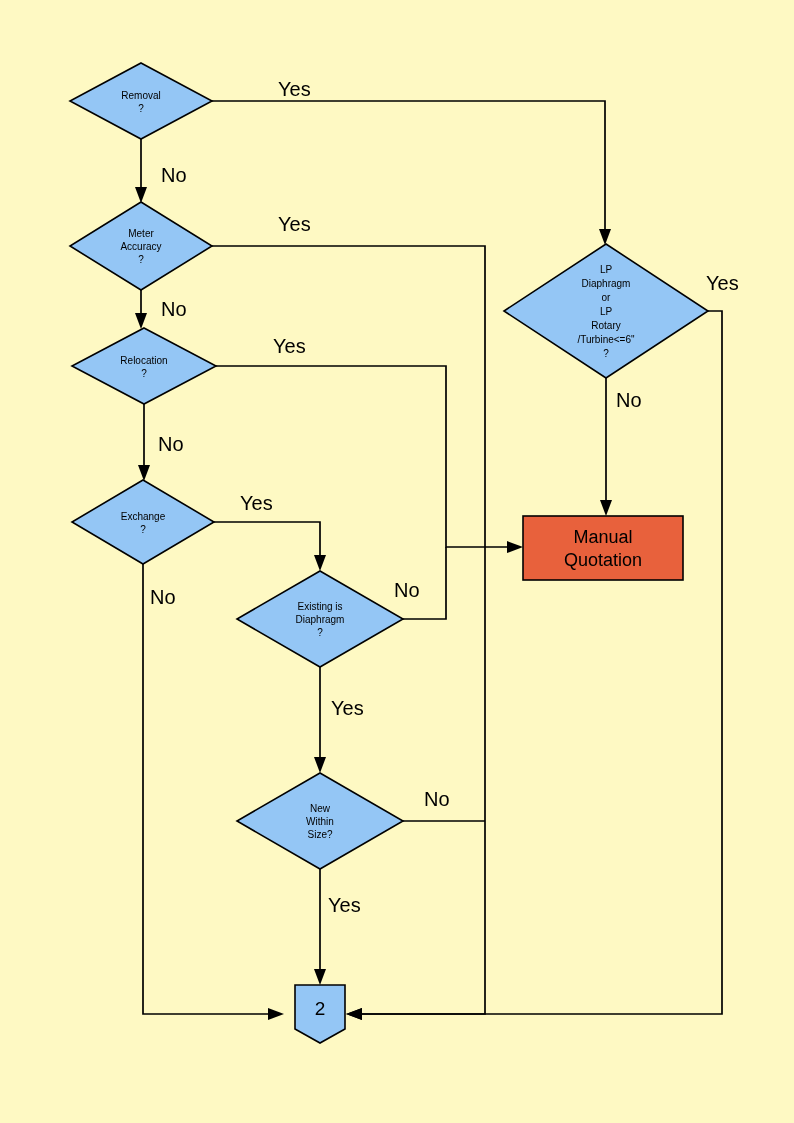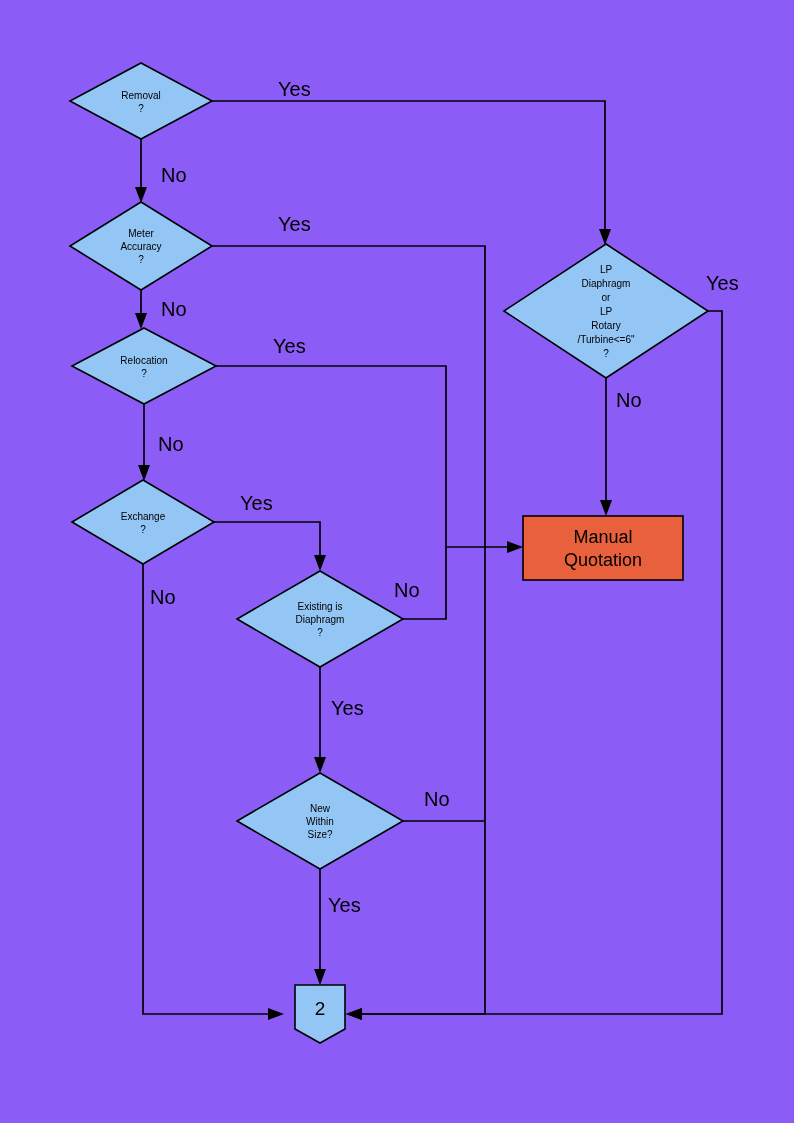--- a/index.html
+++ b/index.html
@@ -10,21 +10,21 @@
   body {
     width: 794px;
     height: 1123px;
     font-family: "Liberation Sans", sans-serif;
     overflow: hidden;
   }
   #flowchart-root {
     position: relative;
     width: 794px;
     height: 1123px;
-    background: #8b5cf6;
+    background: #fef9c3;
   }
   svg#flow-svg {
     display: block;
     width: 794px;
     height: 1123px;
   }
   .node-shape {
     stroke: #000000;
     stroke-width: 1.6;
   }

